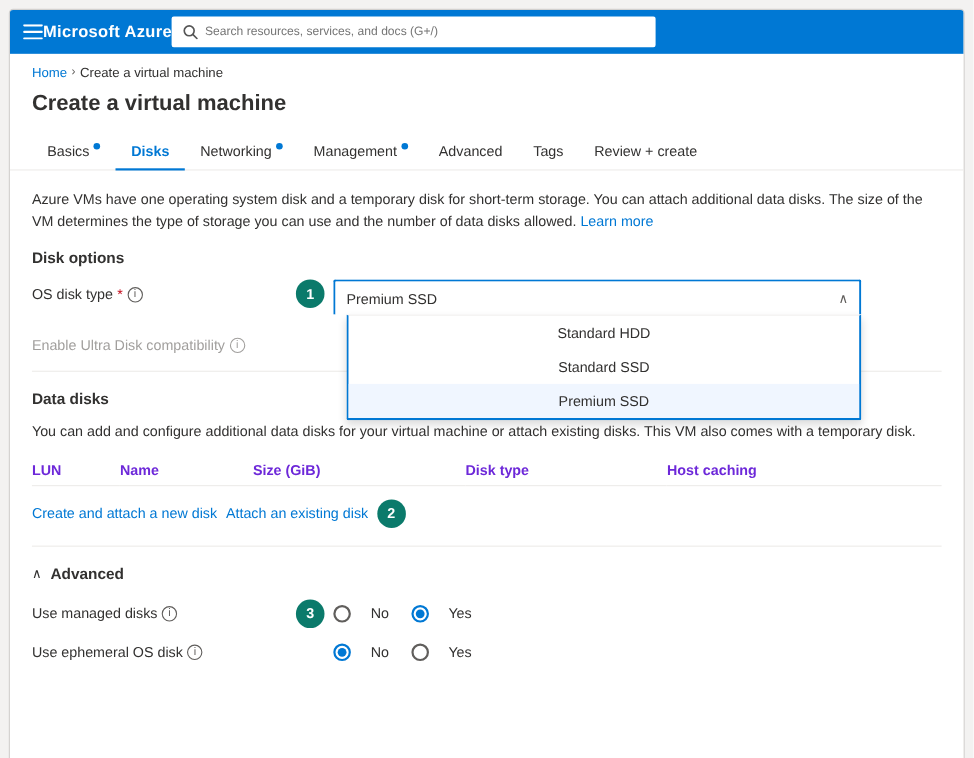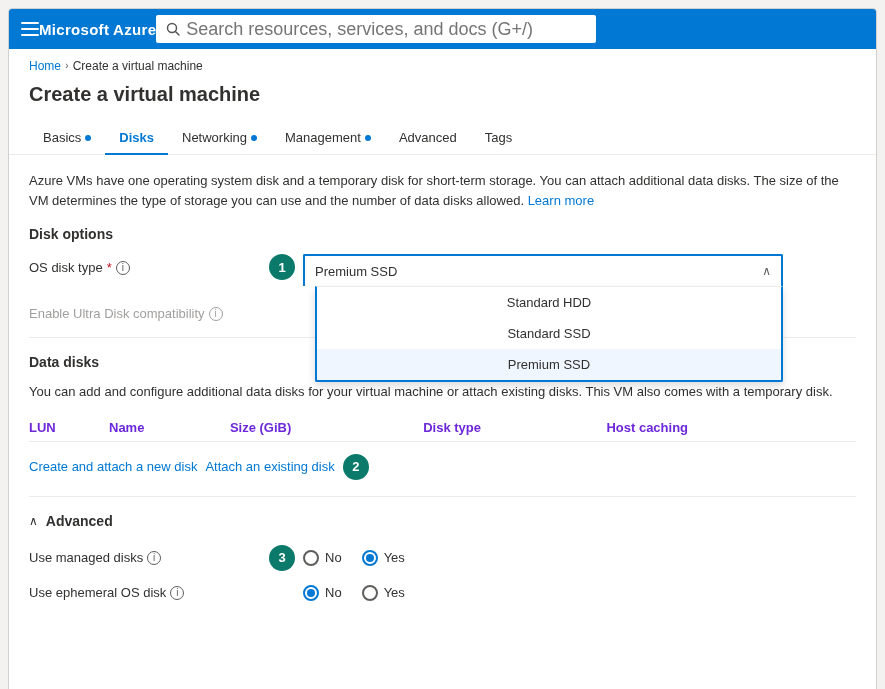--- a/index.html
+++ b/index.html
@@ -37,21 +37,21 @@
       font-size: 13px;
       color: #555;
       background: #fff;
       display: flex;
       align-items: center;
     }
     .topbar-search input {
       border: none;
       outline: none;
       width: 100%;
-      font-size: 18px;
+      font-size: 11px;
       color: #0369a1;
     }
 
     
     .main-container {
       background: #fff;
       margin: 0;
       min-height: calc(689px - 40px);
     }
 
@@ -84,21 +84,21 @@
       gap: 0;
     }
     .tab {
       padding: 8px 14px;
       font-size: 13px;
       cursor: pointer;
       color: #323130;
       border-bottom: 2px solid transparent;
       margin-bottom: -1px;
       display: flex;
-      align-items: center;
+      align-items: flex-start;
       gap: 4px;
     }
     .tab.active {
       color: #0078d4;
       border-bottom: 2px solid #0078d4;
       font-weight: 600;
     }
     .tab .dot {
       width: 6px;
       height: 6px;
@@ -309,21 +309,21 @@
       gap: 4px;
     }
     .radio-group {
       display: flex;
       align-items: center;
       gap: 20px;
     }
     .radio-option {
       display: flex;
       align-items: center;
-      gap: 6px;
+      gap: 18px;
       cursor: pointer;
       font-size: 13px;
     }
     .radio-circle {
       width: 16px;
       height: 16px;
       border-radius: 50%;
       border: 2px solid #605e5c;
       display: flex;
       align-items: center;
@@ -396,20 +396,23 @@
       <div class="tab">
         <span>Management</span>
         <span class="dot"></span>
       </div>
       <div class="tab">
         <span>Advanced</span>
       </div>
       <div class="tab">
         <span>Tags</span>
       </div>
+      <div class="tab">
+        <span>Review + create</span>
+      </div>
     </div>
 
     <div class="content">
 
       <div class="info-text">
         <span>Azure VMs have one operating system disk and a temporary disk for short-term storage. You can attach additional data disks. The size of the VM determines the type of storage you can use and the number of data disks allowed.</span>&nbsp;<a>Learn more</a>
       </div>
 
       <div class="section-heading">Disk options</div>
 

